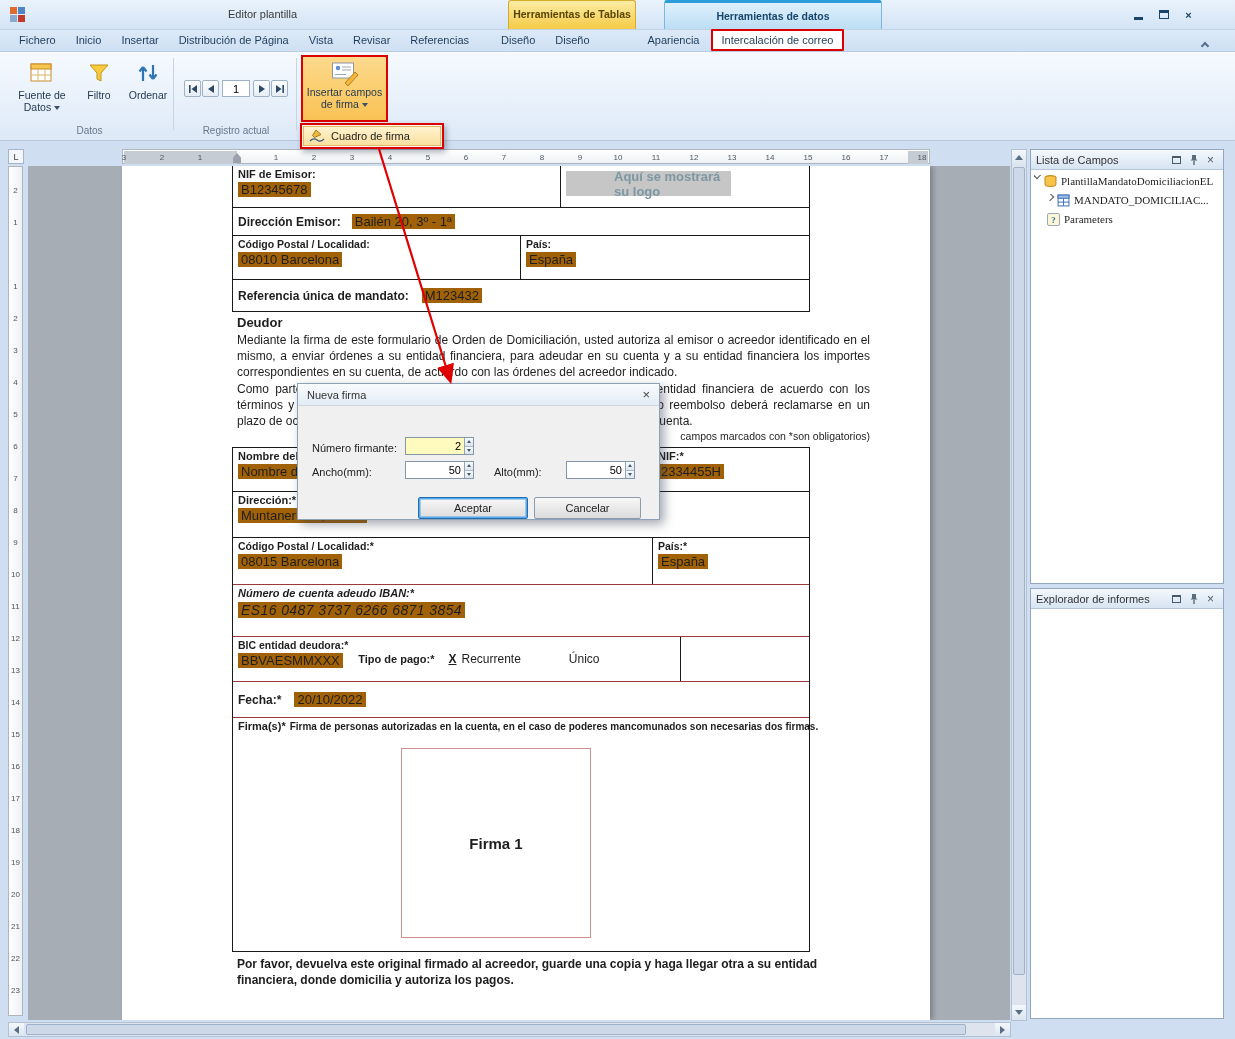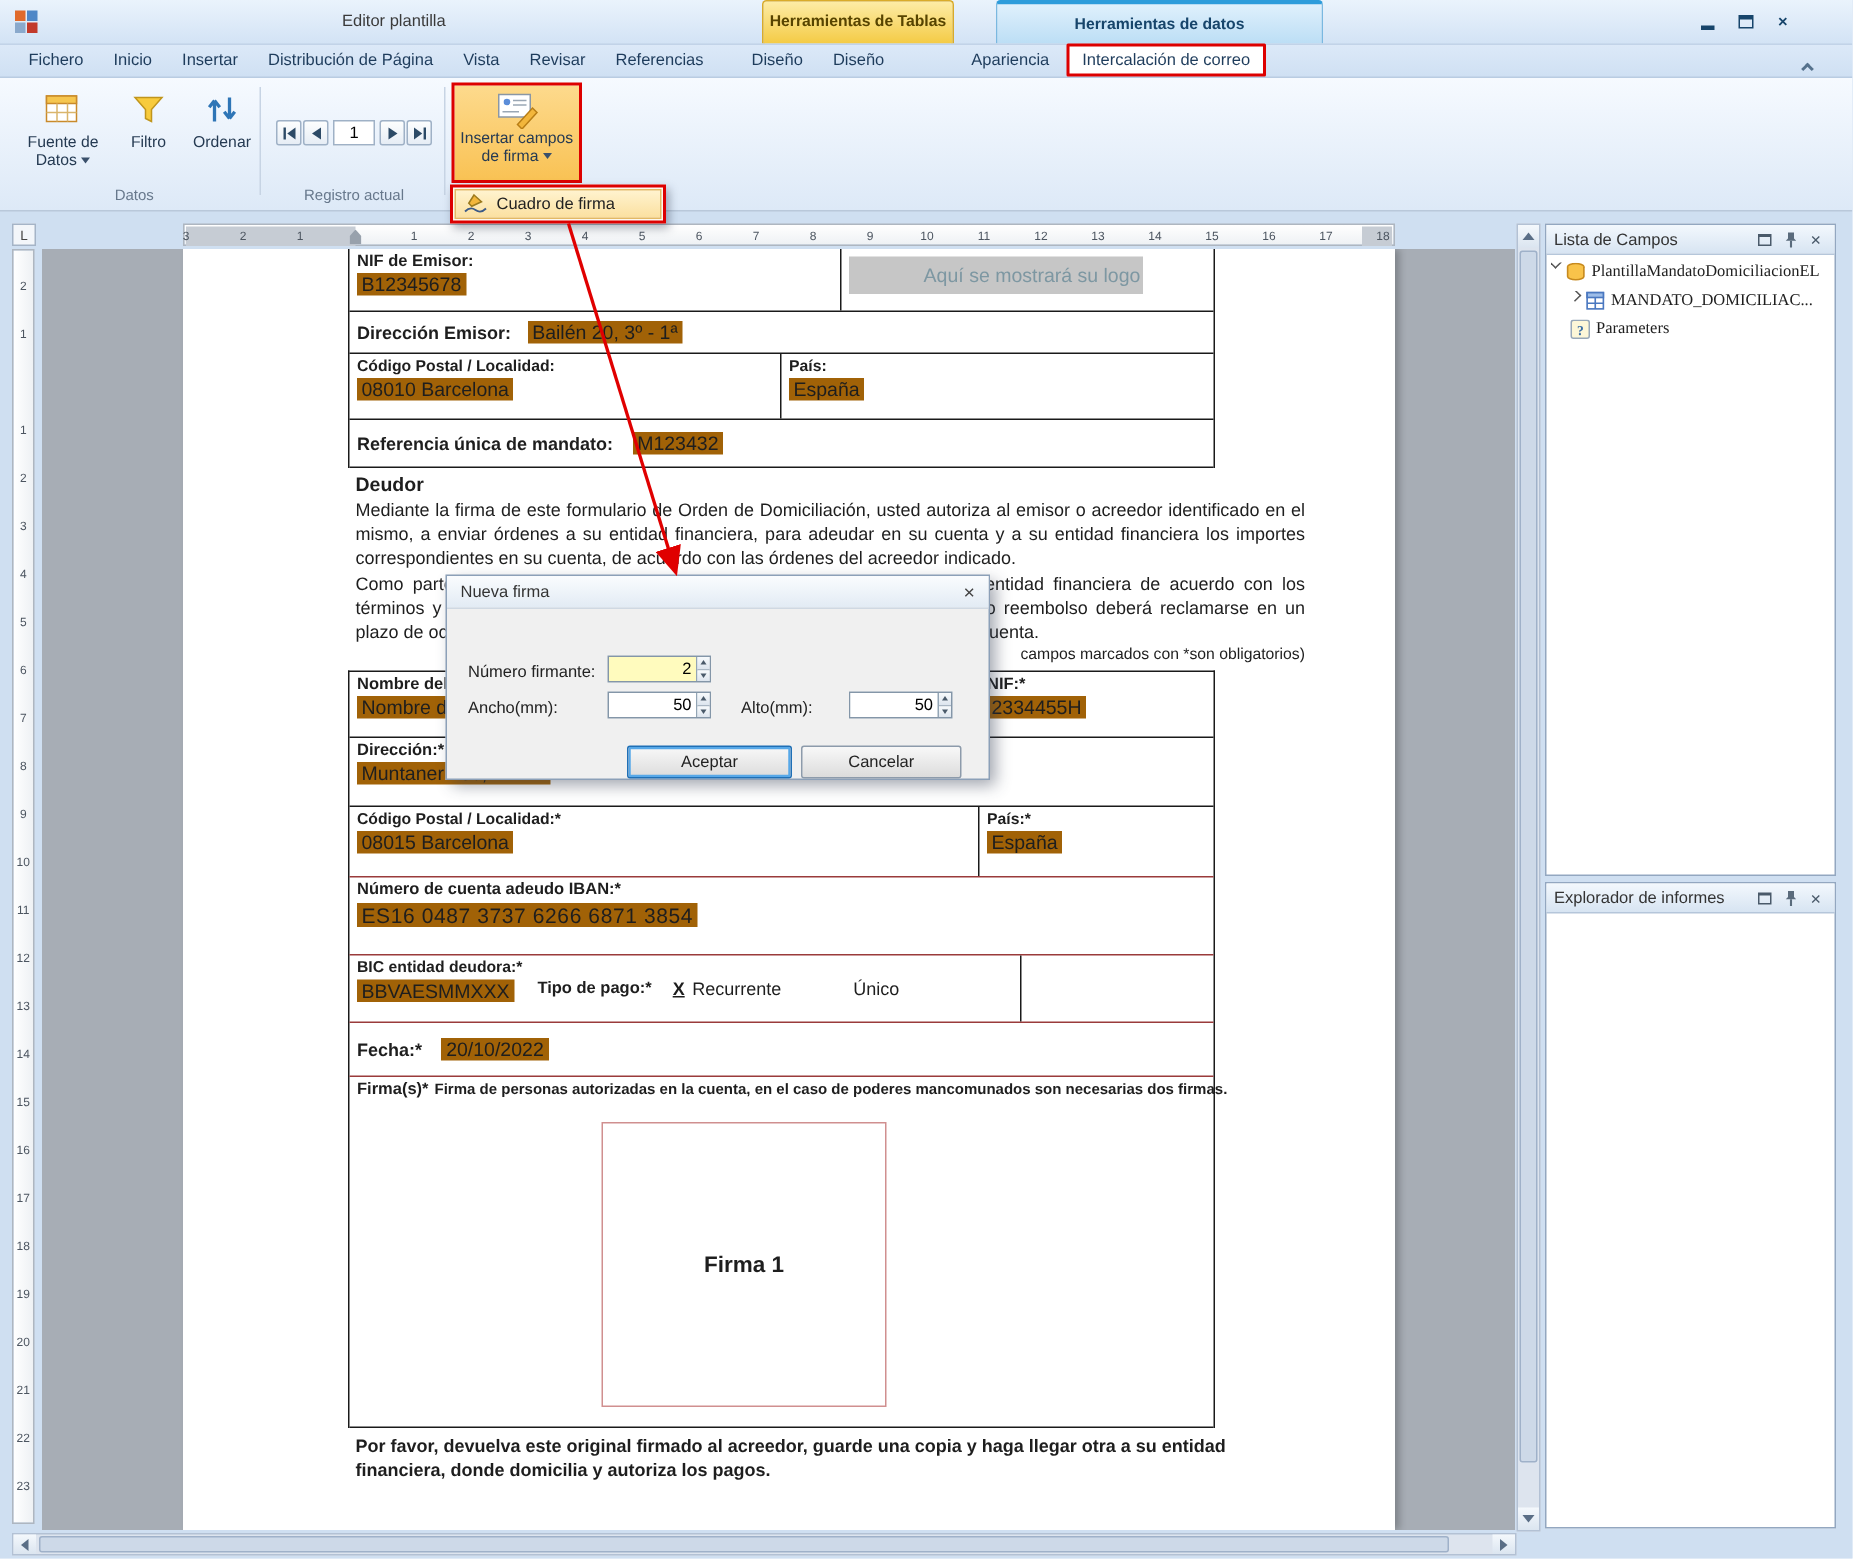--- a/index.html
+++ b/index.html
@@ -77,37 +77,37 @@
   .tcell{padding:2px 5px;position:relative;}
   .cleft{border-right:1px solid #1a1a1a;}
   .lbl11{font-size:11px;font-weight:bold;}
   .lbl105{font-size:10.5px;font-weight:bold;}
   .lbl12{font-size:12px;font-weight:bold;}
   .val13{font-size:13px;margin-top:2px;}
   .field{background:#a16207;padding:0 3px;display:inline-block;}
   .emisor{top:0;}
   .e-r1{height:42px;}
   .e-r1 .cleft{width:328px;}
-  .logo-ph{margin:3px 0 0 0;width:196px;height:25px;background:#c6c6c6;color:#7d97a2;font-weight:normal;font-size:13px;display:flex;align-items:center;justify-content:center;padding-left:48px;}
+  .logo-ph{margin:3px 0 0 0;width:165px;height:25px;background:#c6c6c6;color:#7d97a2;font-weight:bold;font-size:13px;display:flex;align-items:center;justify-content:center;padding-left:48px;}
   .e-r2{height:28px;align-items:center;}
   .e-r3{height:44px;}
   .e-r3 .cleft{width:288px;}
   .e-r4{height:32px;align-items:center;}
   .heading-deudor{position:absolute;left:115px;top:149px;font-size:13px;font-weight:bold;}
   .para{position:absolute;left:115px;width:633px;font-size:12px;line-height:16px;text-align:justify;}
   .p1{top:166px;}
   .p2{top:215px;}
   .note{position:absolute;left:115px;top:264px;width:633px;text-align:right;font-size:10.5px;}
   .deudor{top:281px;border-top:1px solid #1a1a1a;}
   .d-r1{height:44px;}
   .d-r1 .cleft,.d-r3 .cleft{width:420px;}
   .d-r2{height:46px;}
   .d-r3{height:47px;}
   .d-r3{border-bottom:1px solid #9a3b3b;}
-  .d-r4{height:52px;border-bottom:1px solid #9a3b3b;}
+  .d-r4{height:52px;border-bottom:1px solid #9a3b3b;font-style:italic;}
   .iban-val{font-size:14px;margin-top:3px;letter-spacing:.4px;}
   .d-r5{height:45px;border-bottom:1px solid #9a3b3b;}
   .d-r5 .cleft{width:328px;display:flex;align-items:center;}
   .d-r6{height:36px;border-bottom:1px solid #9a3b3b;align-items:center;}
   .d-r7{height:234px;}
   .tipo-x{font-weight:bold;text-decoration:underline;font-size:12px;margin-left:14px;}
   .tipo-opt{font-size:12px;margin-left:5px;}
   .tipo-unico{margin-left:48px;}
   .firma-note{font-size:10px;font-weight:bold;margin-left:4px;white-space:nowrap;}
   .sig-box{position:absolute;left:168px;top:30px;width:190px;height:190px;border:1px solid #d08f8f;background:#fff;display:flex;align-items:center;justify-content:center;}

